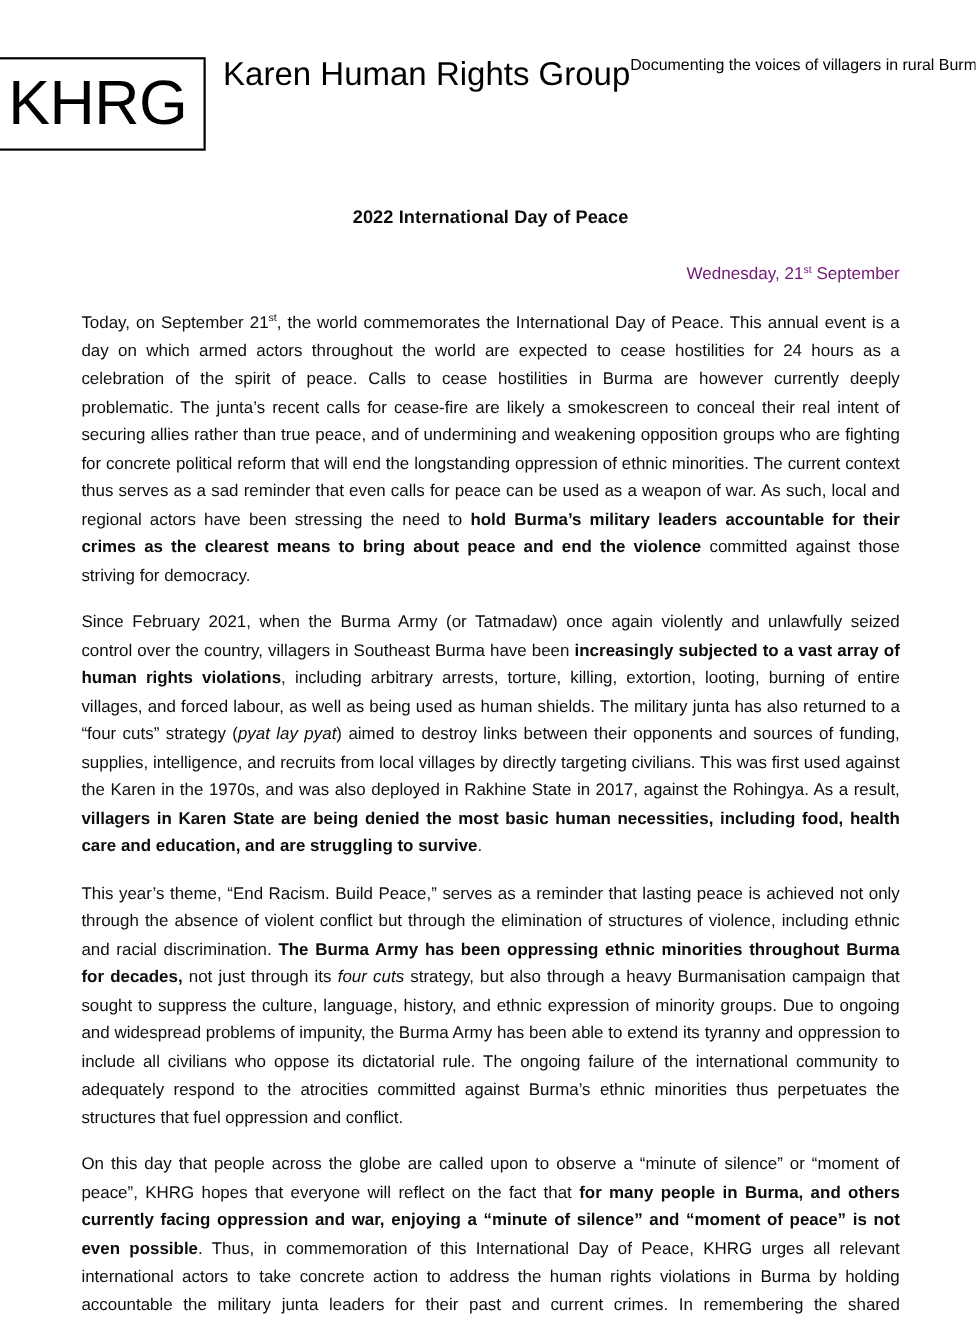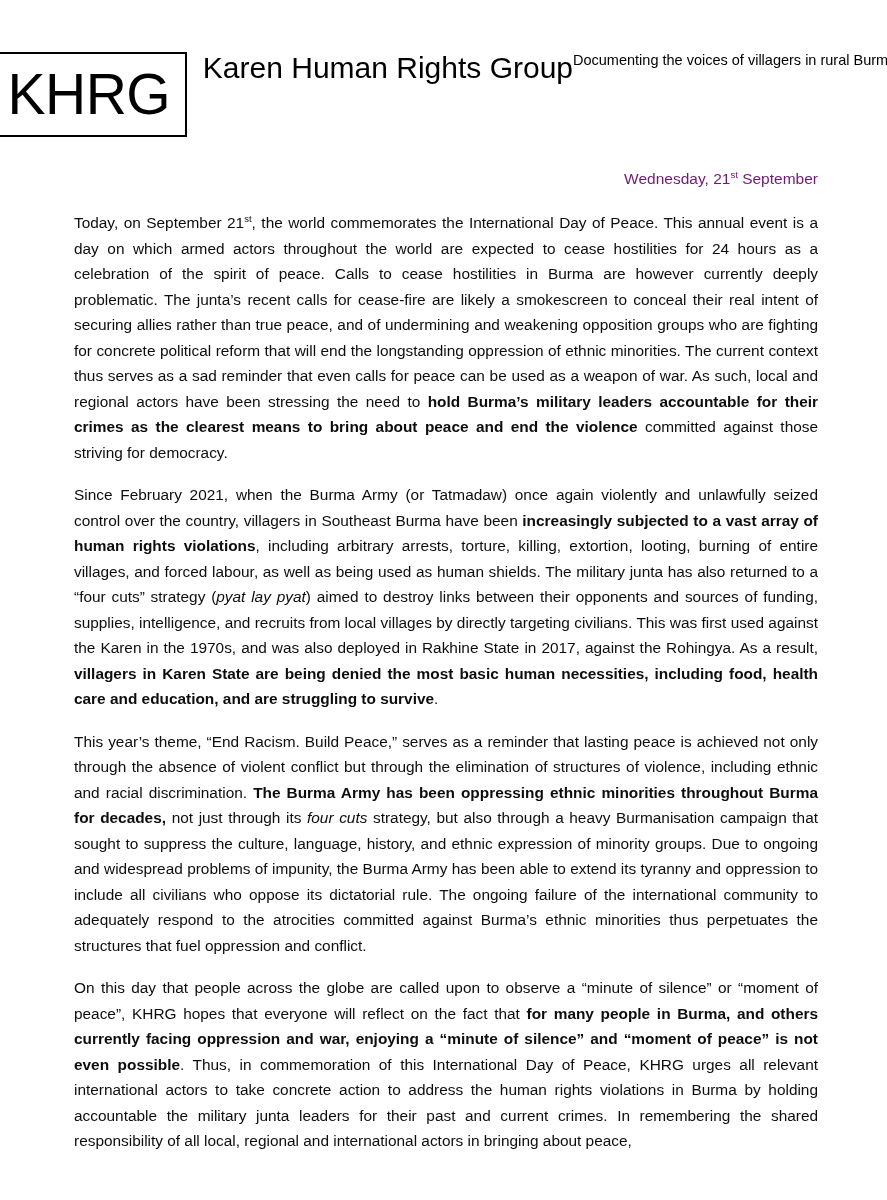--- a/index.html
+++ b/index.html
@@ -152,20 +152,21 @@
     </div>
     <div class="letterhead-text">
       <div class="org-name">Karen Human Rights Group</div>
       <div class="letterhead-rule"></div>
       <div class="org-tagline">Documenting the voices of villagers in rural Burma</div>
     </div>
   </header>
 
   <div class="doc-body">
 
+    <h1 class="doc-title">2022 International Day of Peace</h1>
 
     <div class="doc-date">
       <span>Wednesday, 21</span><sup>st</sup><span> September</span>
     </div>
 
     <div id="paragraph-container">
         <p class="para"><span>Today, on September 21</span><sup>st</sup><span>, the world commemorates the International Day of Peace. This annual event is a day on which armed actors throughout the world are expected to cease hostilities for 24 hours as a celebration of the spirit of peace. Calls to cease hostilities in Burma are however currently deeply problematic. The junta’s recent calls for cease-fire are likely a smokescreen to conceal their real intent of securing allies rather than true peace, and of undermining and weakening opposition groups who are fighting for concrete political reform that will end the longstanding oppression of ethnic minorities. The current context thus serves as a sad reminder that even calls for peace can be used as a weapon of war. As such, local and regional actors have been stressing the need to </span><b>hold Burma’s military leaders accountable for their crimes as the clearest means to bring about peace and end the violence</b><span> committed against those striving for democracy.</span></p>
         <p class="para"><span>Since February 2021, when the Burma Army (or Tatmadaw) once again violently and unlawfully seized control over the country, villagers in Southeast Burma have been </span><b>increasingly subjected to a vast array of human rights violations</b><span>, including arbitrary arrests, torture, killing, extortion, looting, burning of entire villages, and forced labour, as well as being used as human shields. The military junta has also returned to a “four cuts” strategy (</span><i>pyat lay pyat</i><span>) aimed to destroy links between their opponents and sources of funding, supplies, intelligence, and recruits from local villages by directly targeting civilians. This was first used against the Karen in the 1970s, and was also deployed in Rakhine State in 2017, against the Rohingya. As a result, </span><b>villagers in Karen State are being denied the most basic human necessities, including food, health care and education, and are struggling to survive</b><span>.</span></p>
         <p class="para"><span>This year’s theme, “End Racism. Build Peace,” serves as a reminder that lasting peace is achieved not only through the absence of violent conflict but through the elimination of structures of violence, including ethnic and racial discrimination. </span><b>The Burma Army has been oppressing ethnic minorities throughout Burma for decades,</b><span> not just through its </span><i>four cuts</i><span> strategy, but also through a heavy Burmanisation campaign that sought to suppress the culture, language, history, and ethnic expression of minority groups. Due to ongoing and widespread problems of impunity, the Burma Army has been able to extend its tyranny and oppression to include all civilians who oppose its dictatorial rule. The ongoing failure of the international community to adequately respond to the atrocities committed against Burma’s ethnic minorities thus perpetuates the structures that fuel oppression and conflict.</span></p>
         <p class="para"><span>On this day that people across the globe are called upon to observe a “minute of silence” or “moment of peace”, KHRG hopes that everyone will reflect on the fact that </span><b>for many people in Burma, and others currently facing oppression and war, enjoying a “minute of silence” and “moment of peace” is not even possible</b><span>. Thus, in commemoration of this International Day of Peace, KHRG urges all relevant international actors to take concrete action to address the human rights violations in Burma by holding accountable the military junta leaders for their past and current crimes. In remembering the shared responsibility of all local, regional and international actors in bringing about peace, </span></p>

